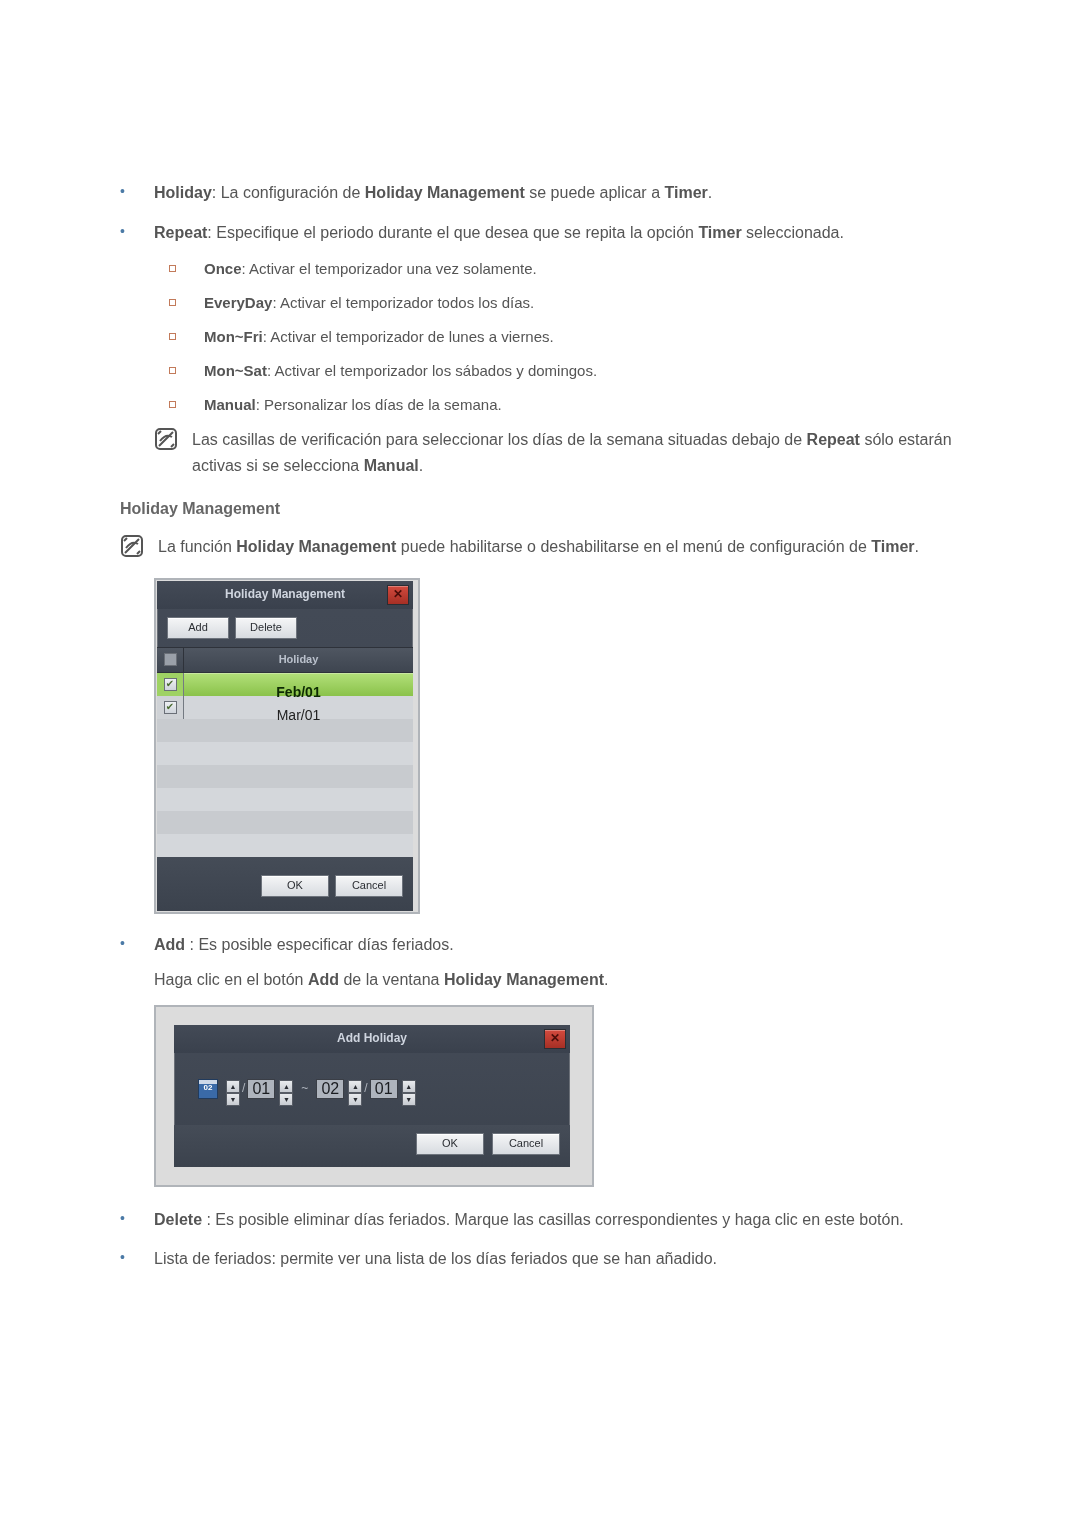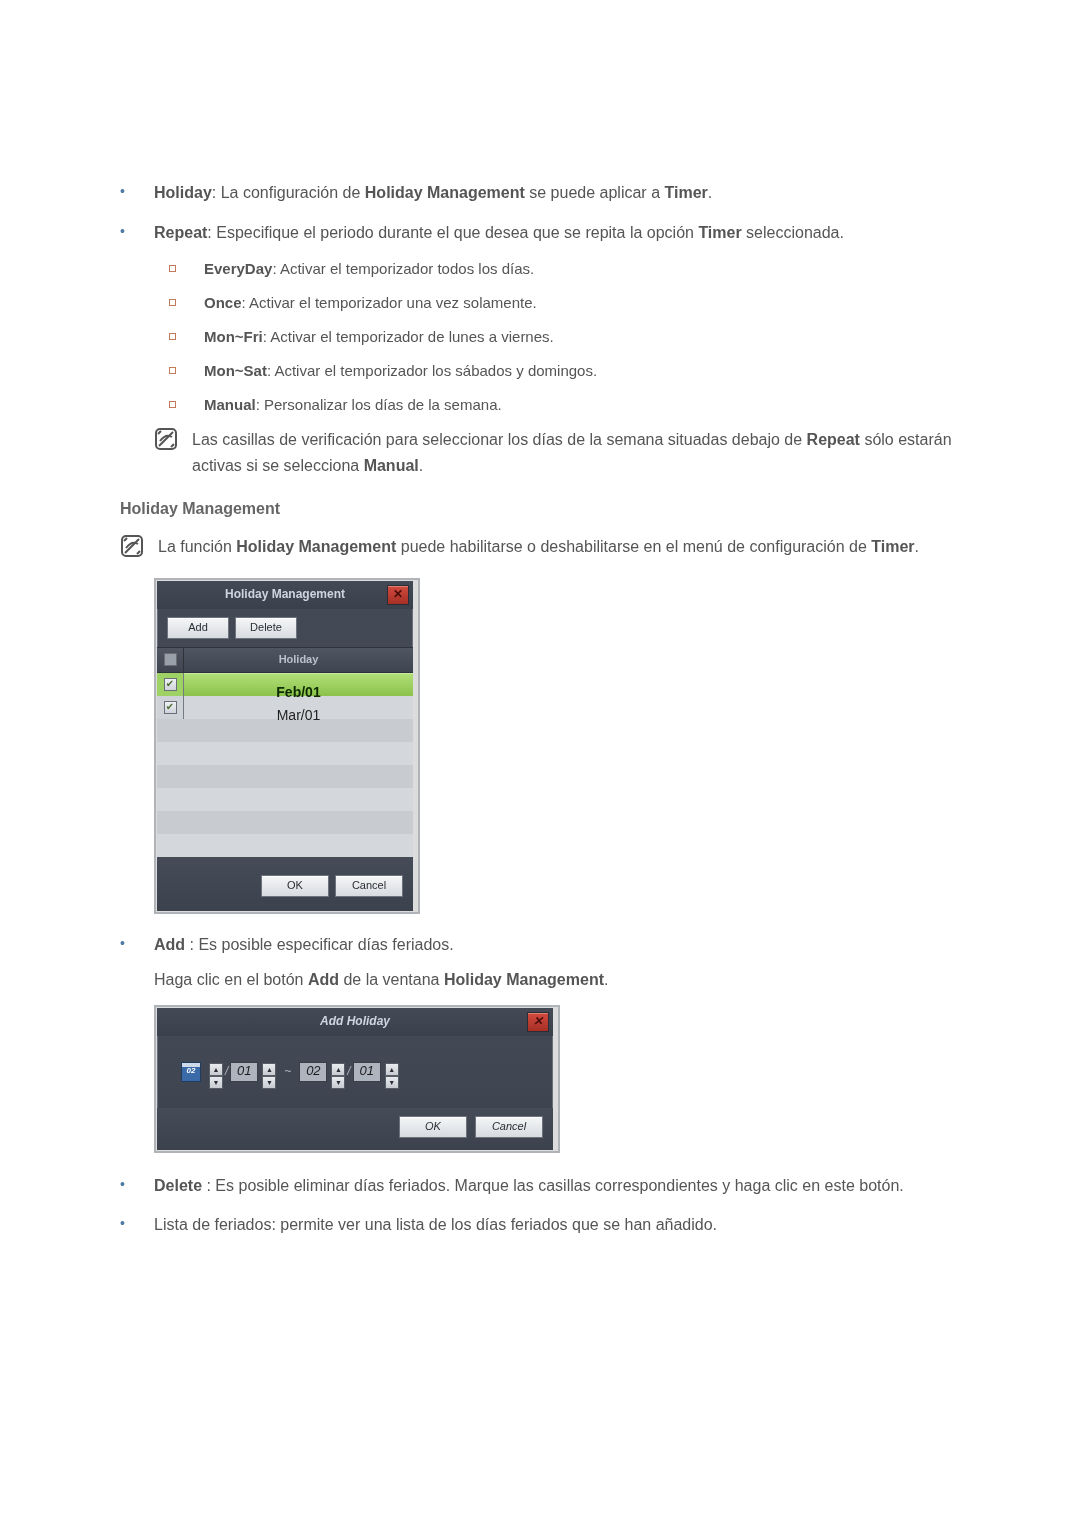--- a/index.html
+++ b/index.html
@@ -57,25 +57,25 @@
   .hm-row-alt1 { background:#d3d6da; }
   .hm-row-alt1 .hm-row-label{ color:#222;}
   .hm-stripe-a{ background:#c8cbcf; height:23px; display:flex;}
   .hm-stripe-a .hm-row-chk{background:#c2c5ca;}
   .hm-stripe-b{ background:#d4d7db; height:23px; display:flex;}
   .hm-stripe-b .hm-row-chk{background:#cdd0d4;}
   .hm-footer { display:flex; justify-content:flex-end; gap:6px; padding:18px 10px 14px 10px; background:linear-gradient(#454c57,#3b424d);}
   .hm-footer .hm-btn{ width:66px; height:20px;}
 
   
-  .ah-frame { width: 400px; border:2px solid #b0b4b9; padding:1px; background:#dcdcdc; margin:6px 0 20px 0;font-style:italic;}
+  .ah-frame { width: 400px; border:2px solid #b0b4b9; padding:18px; background:#dcdcdc; margin:6px 0 20px 0;}
   .ah-dialog { width:396px; background:linear-gradient(#444b57,#3b424d); box-shadow:0 0 0 1px #6b7078 inset;}
   .ah-body { display:flex; align-items:center; padding:26px 18px 26px 24px;}
   .ah-spin { display:flex; align-items:center; }
-  .ah-field { background:#aeb4bd; color:#1a1c20; font-size:13px; width:26px; height:18px; display:flex; align-items:center; justify-content:center; border:1px solid #3a3e46;}
+  .ah-field { background:#aeb4bd; color:#1a1c20; font-size:16px; width:26px; height:18px; display:flex; align-items:center; justify-content:center; border:1px solid #3a3e46;}
   .ah-stepper { width:14px; height:18px; display:flex; flex-direction:column; margin-left:4px;}
   .st-btn { flex:1; background:linear-gradient(#e9ebee,#c7cbd1); border:1px solid #575c65; display:flex; align-items:center; justify-content:center; font-size:7px; color:#2a2d33;}
   .ah-slash { color:#aeb4bd; font-size:12px; padding:0 2px;}
   .ah-tilde { color:#aeb4bd; font-size:12px; padding:0 8px;}
   .ah-cal-icon{ width:18px; height:18px; background:#3a6aa8; border:1px solid #213b5d; display:flex; align-items:center; justify-content:center; color:#fff; font-size:8px; font-weight:bold; margin-right:4px; box-shadow: inset 0 4px 0 #cdd8e8;}
   .ah-footer { display:flex; justify-content:flex-end; gap:8px; padding:8px 10px 12px 10px; background:linear-gradient(#454c57,#3b424d);}
   .ah-footer .hm-btn { width:66px; height:20px;}
 
   .indented { margin-left: 34px; }
 </style>
@@ -87,22 +87,22 @@
   <ul class="dot-list">
 
     <li>
       <strong>Holiday</strong><span>: La configuración de </span><strong>Holiday Management</strong><span> se puede aplicar a </span><strong>Timer</strong><span>.</span>
     </li>
 
     <li>
       <strong>Repeat</strong><span>: Especifique el periodo durante el que desea que se repita la opción </span><strong>Timer</strong><span> seleccionada.</span>
 
       <ul class="sq-list" style="margin-top:12px;">
+        <li><strong>Once</strong><span>: Activar el temporizador una vez solamente.</span></li>
         <li><strong>EveryDay</strong><span>: Activar el temporizador todos los días.</span></li>
-        <li><strong>Once</strong><span>: Activar el temporizador una vez solamente.</span></li>
         <li><strong>Mon~Fri</strong><span>: Activar el temporizador de lunes a viernes.</span></li>
         <li><strong>Mon~Sat</strong><span>: Activar el temporizador los sábados y domingos.</span></li>
         <li><strong>Manual</strong><span>: Personalizar los días de la semana.</span></li>
       </ul>
 
       <div class="note-row" style="margin-left:0; margin-top:8px;justify-content:space-between;">
         <div class="note-icon">
           <svg width="24" height="24" viewBox="0 0 24 24">
               <rect x="2" y="2" width="20" height="20" rx="4" fill="none" stroke="#555" stroke-width="2"></rect>
               <path d="M7 4 L4 7 M19 5 L5 19 M20 17 L17 20" stroke="#555" stroke-width="2" fill="none"></path>

